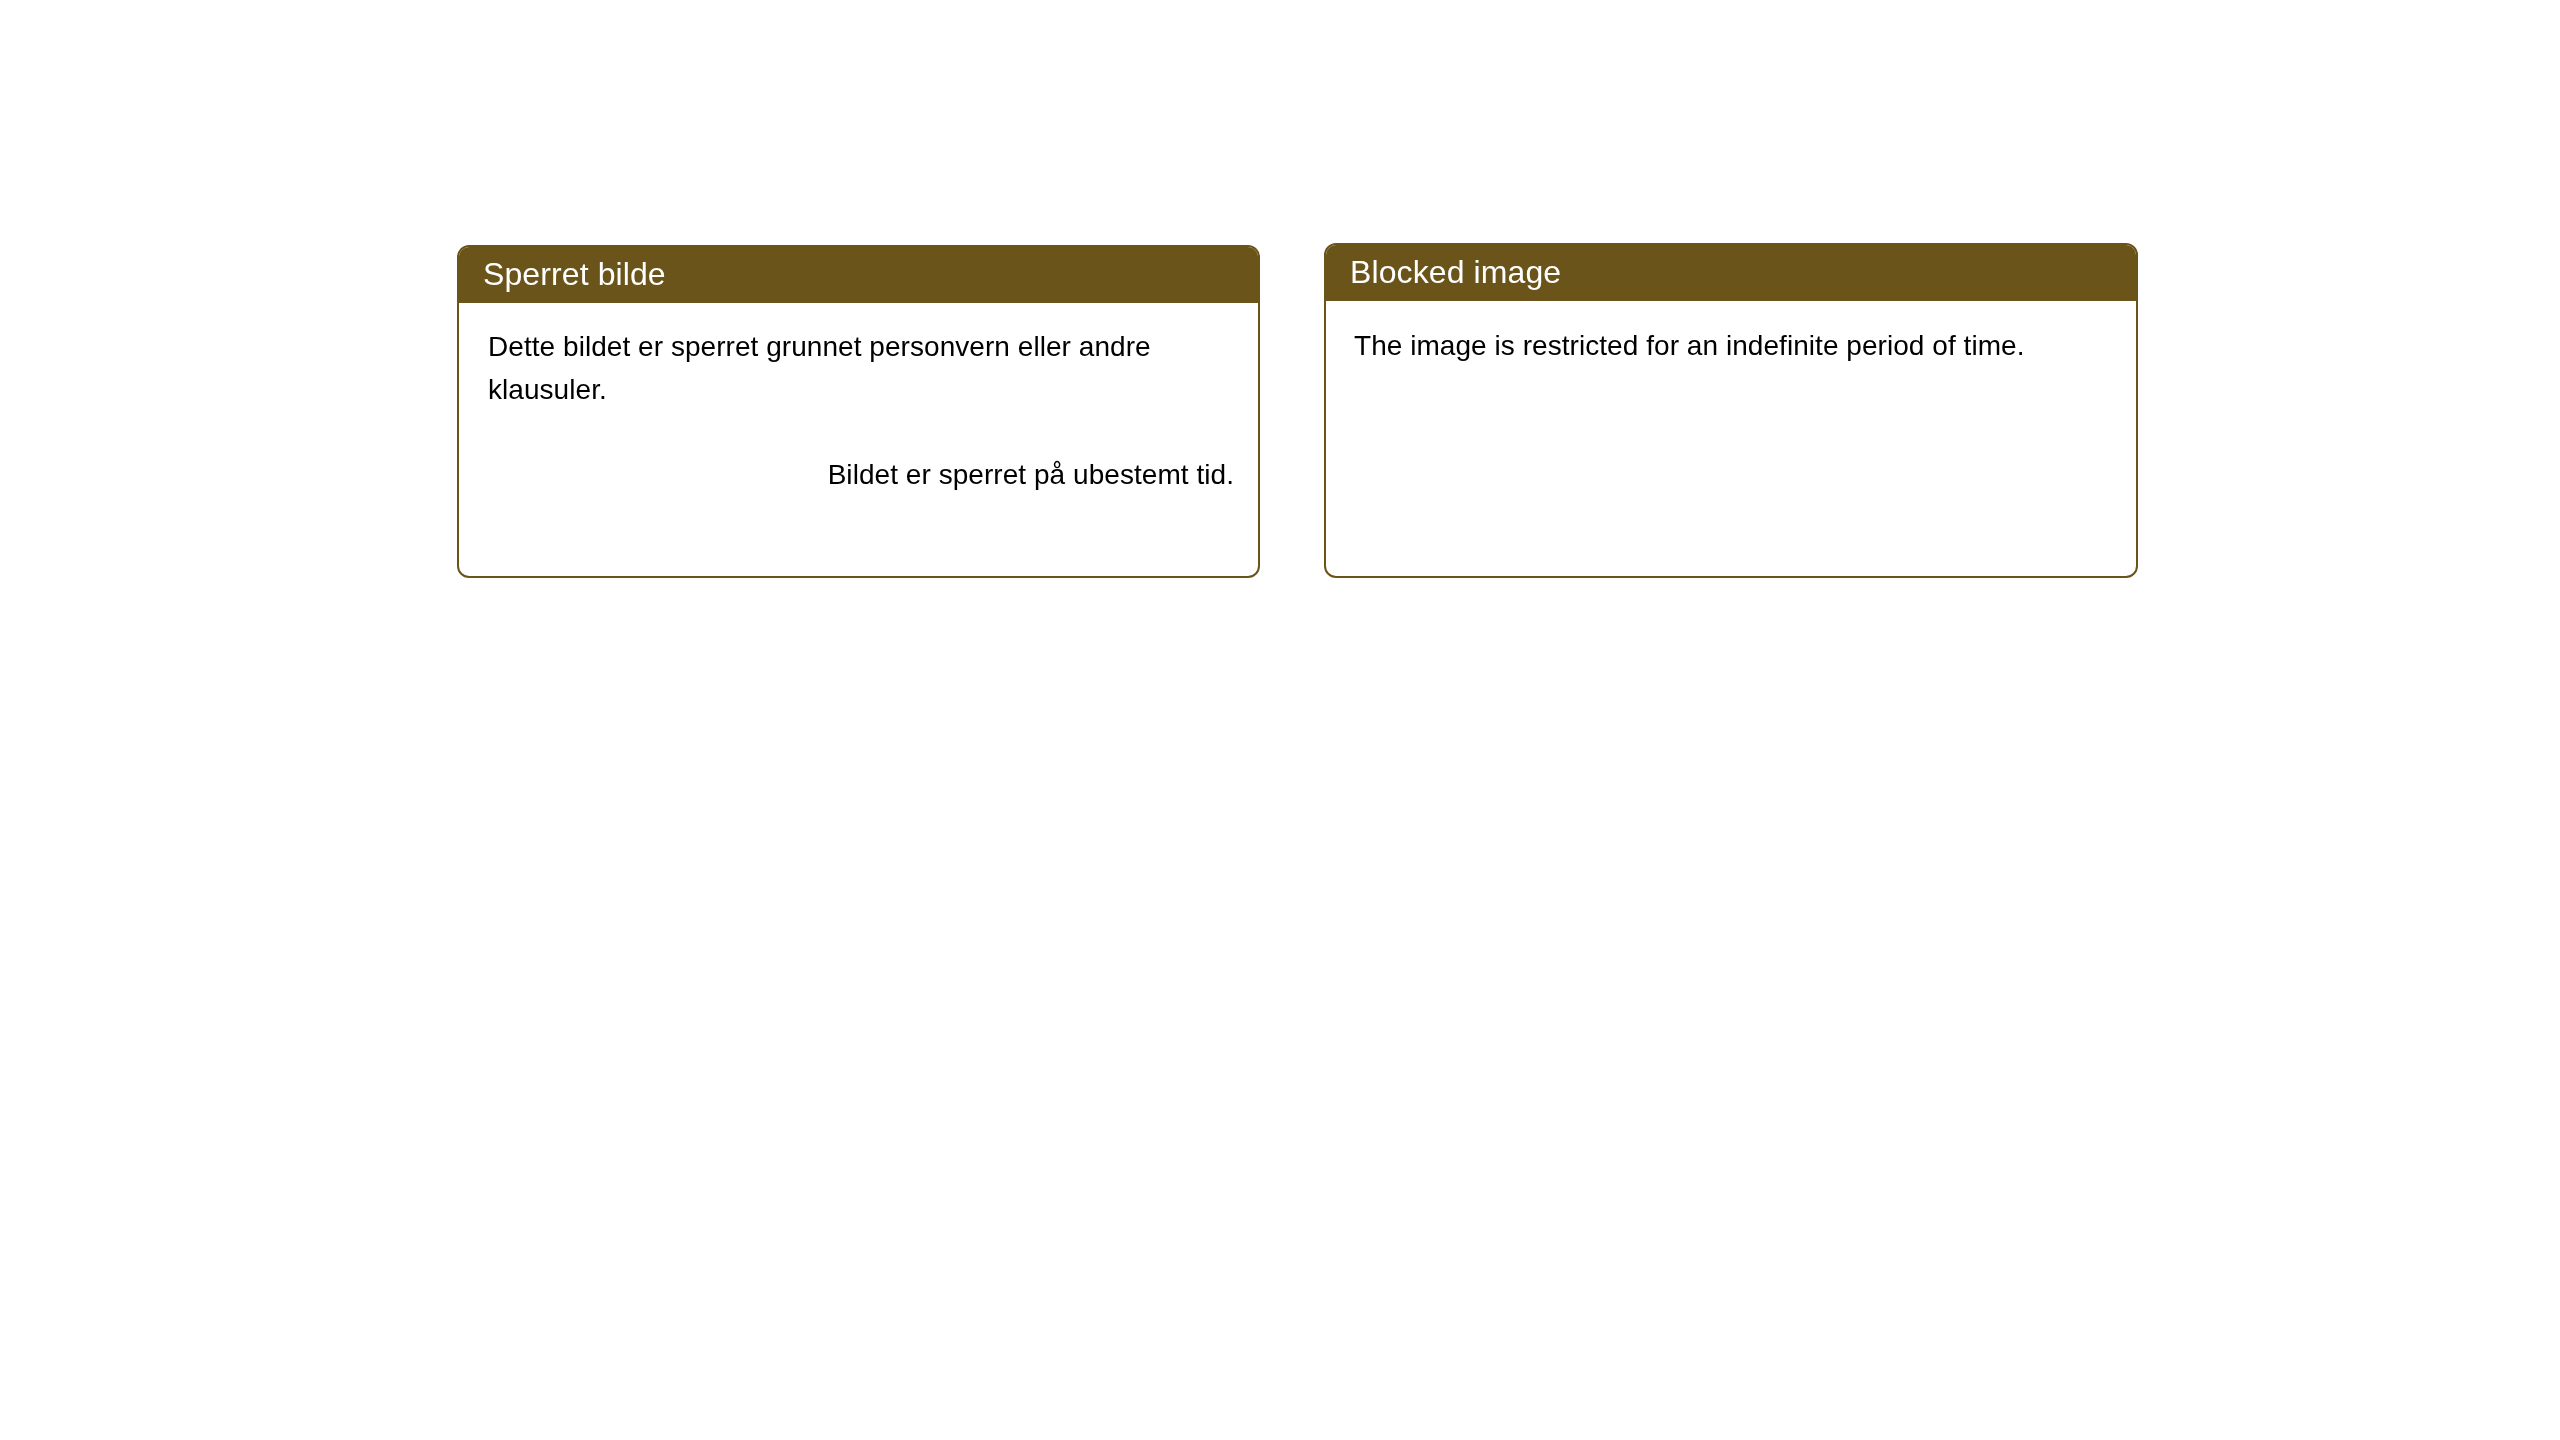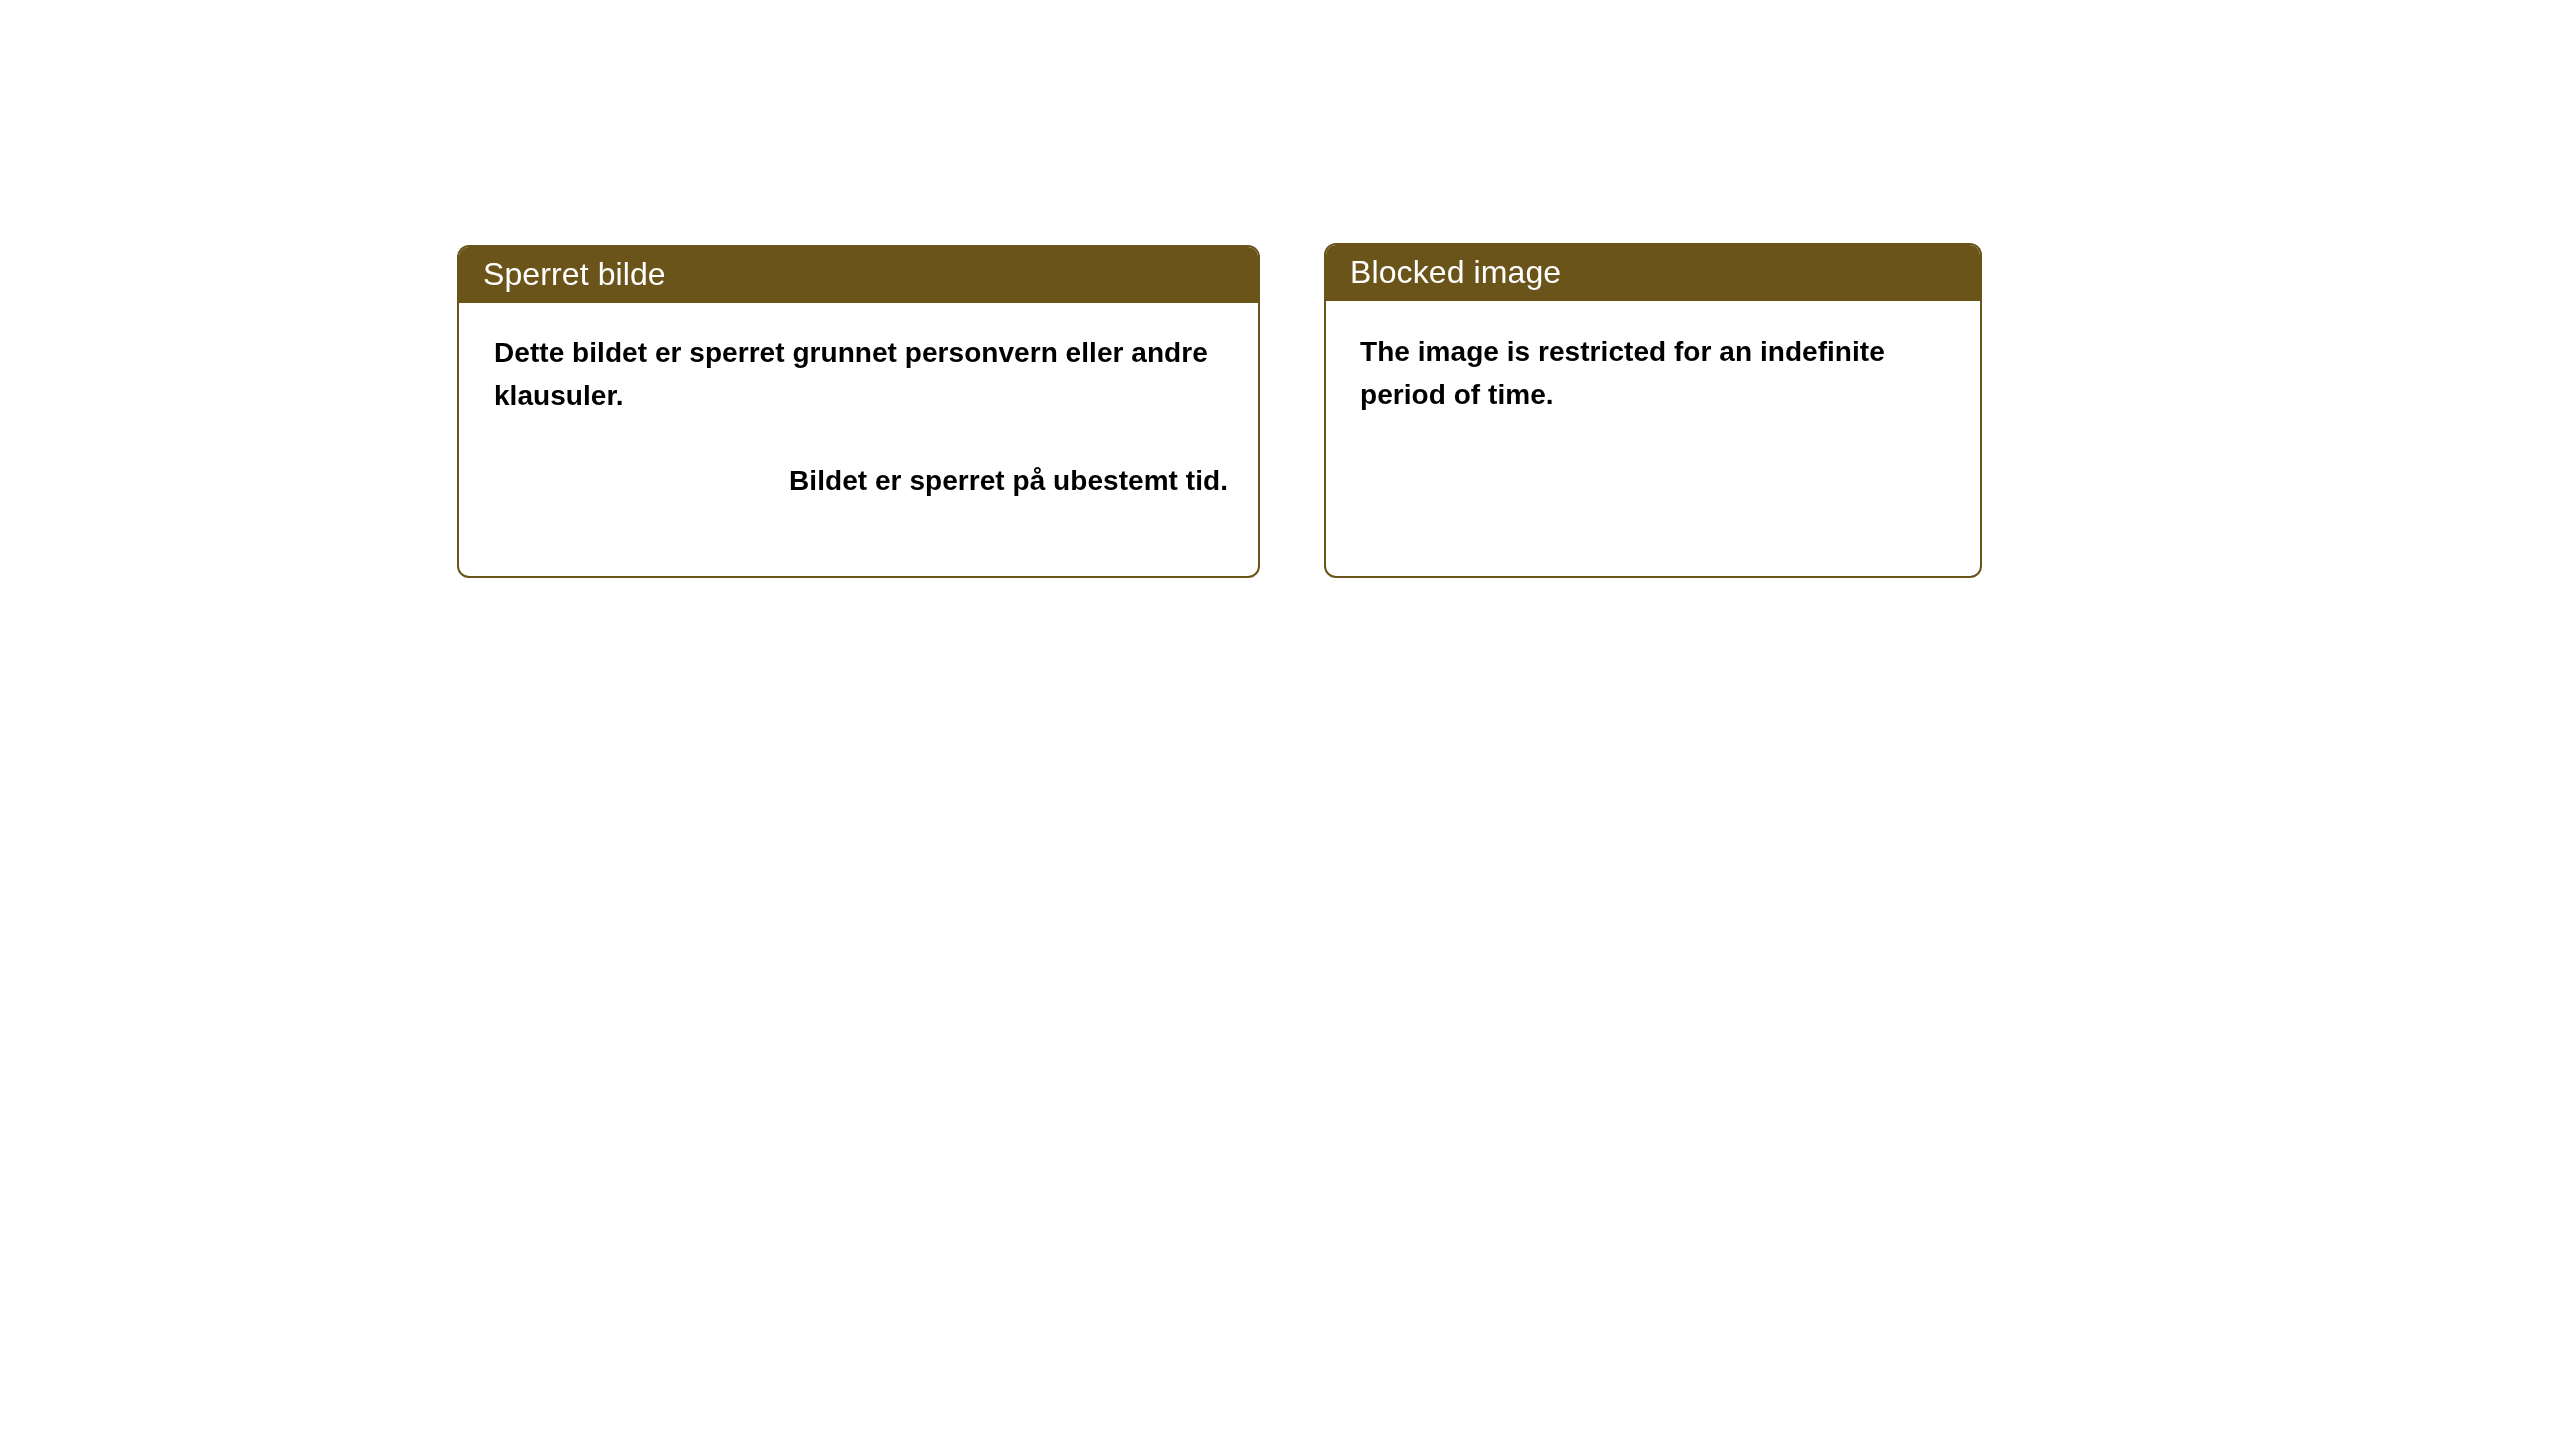--- a/index.html
+++ b/index.html
@@ -36,21 +36,21 @@
   #panel-no {
     left: 449px;
     top: 245px;
     width: 803px;
     height: 333px;
   }
 
   #panel-en {
     left: 1316px;
     top: 243px;
-    width: 658px;
+    width: 814px;
     height: 335px;
   }
 
   .panel-header {
     box-sizing: border-box;
     background: #6b5419;
     height: 58px;
     margin: -2px -2px 0 -2px;
     border-top-left-radius: 12px;
     border-top-right-radius: 12px;
@@ -67,24 +67,24 @@
     letter-spacing: 0.1px;
     white-space: nowrap;
   }
 
   .panel-body {
     box-sizing: border-box;
     padding: 22px 24px 0 29px;
   }
 
   .panel-paragraph {
-    margin: 6px;
+    margin: 0;
     color: #000000;
     font-size: 28px;
-    font-weight: 700;
+    font-weight: 400;
     line-height: 43px;
     letter-spacing: 0.05px;
   }
 
   .panel-paragraph + .panel-paragraph {
     margin-top: 42px;
     text-align: right;
   }
 
   #panel-en .panel-body {

